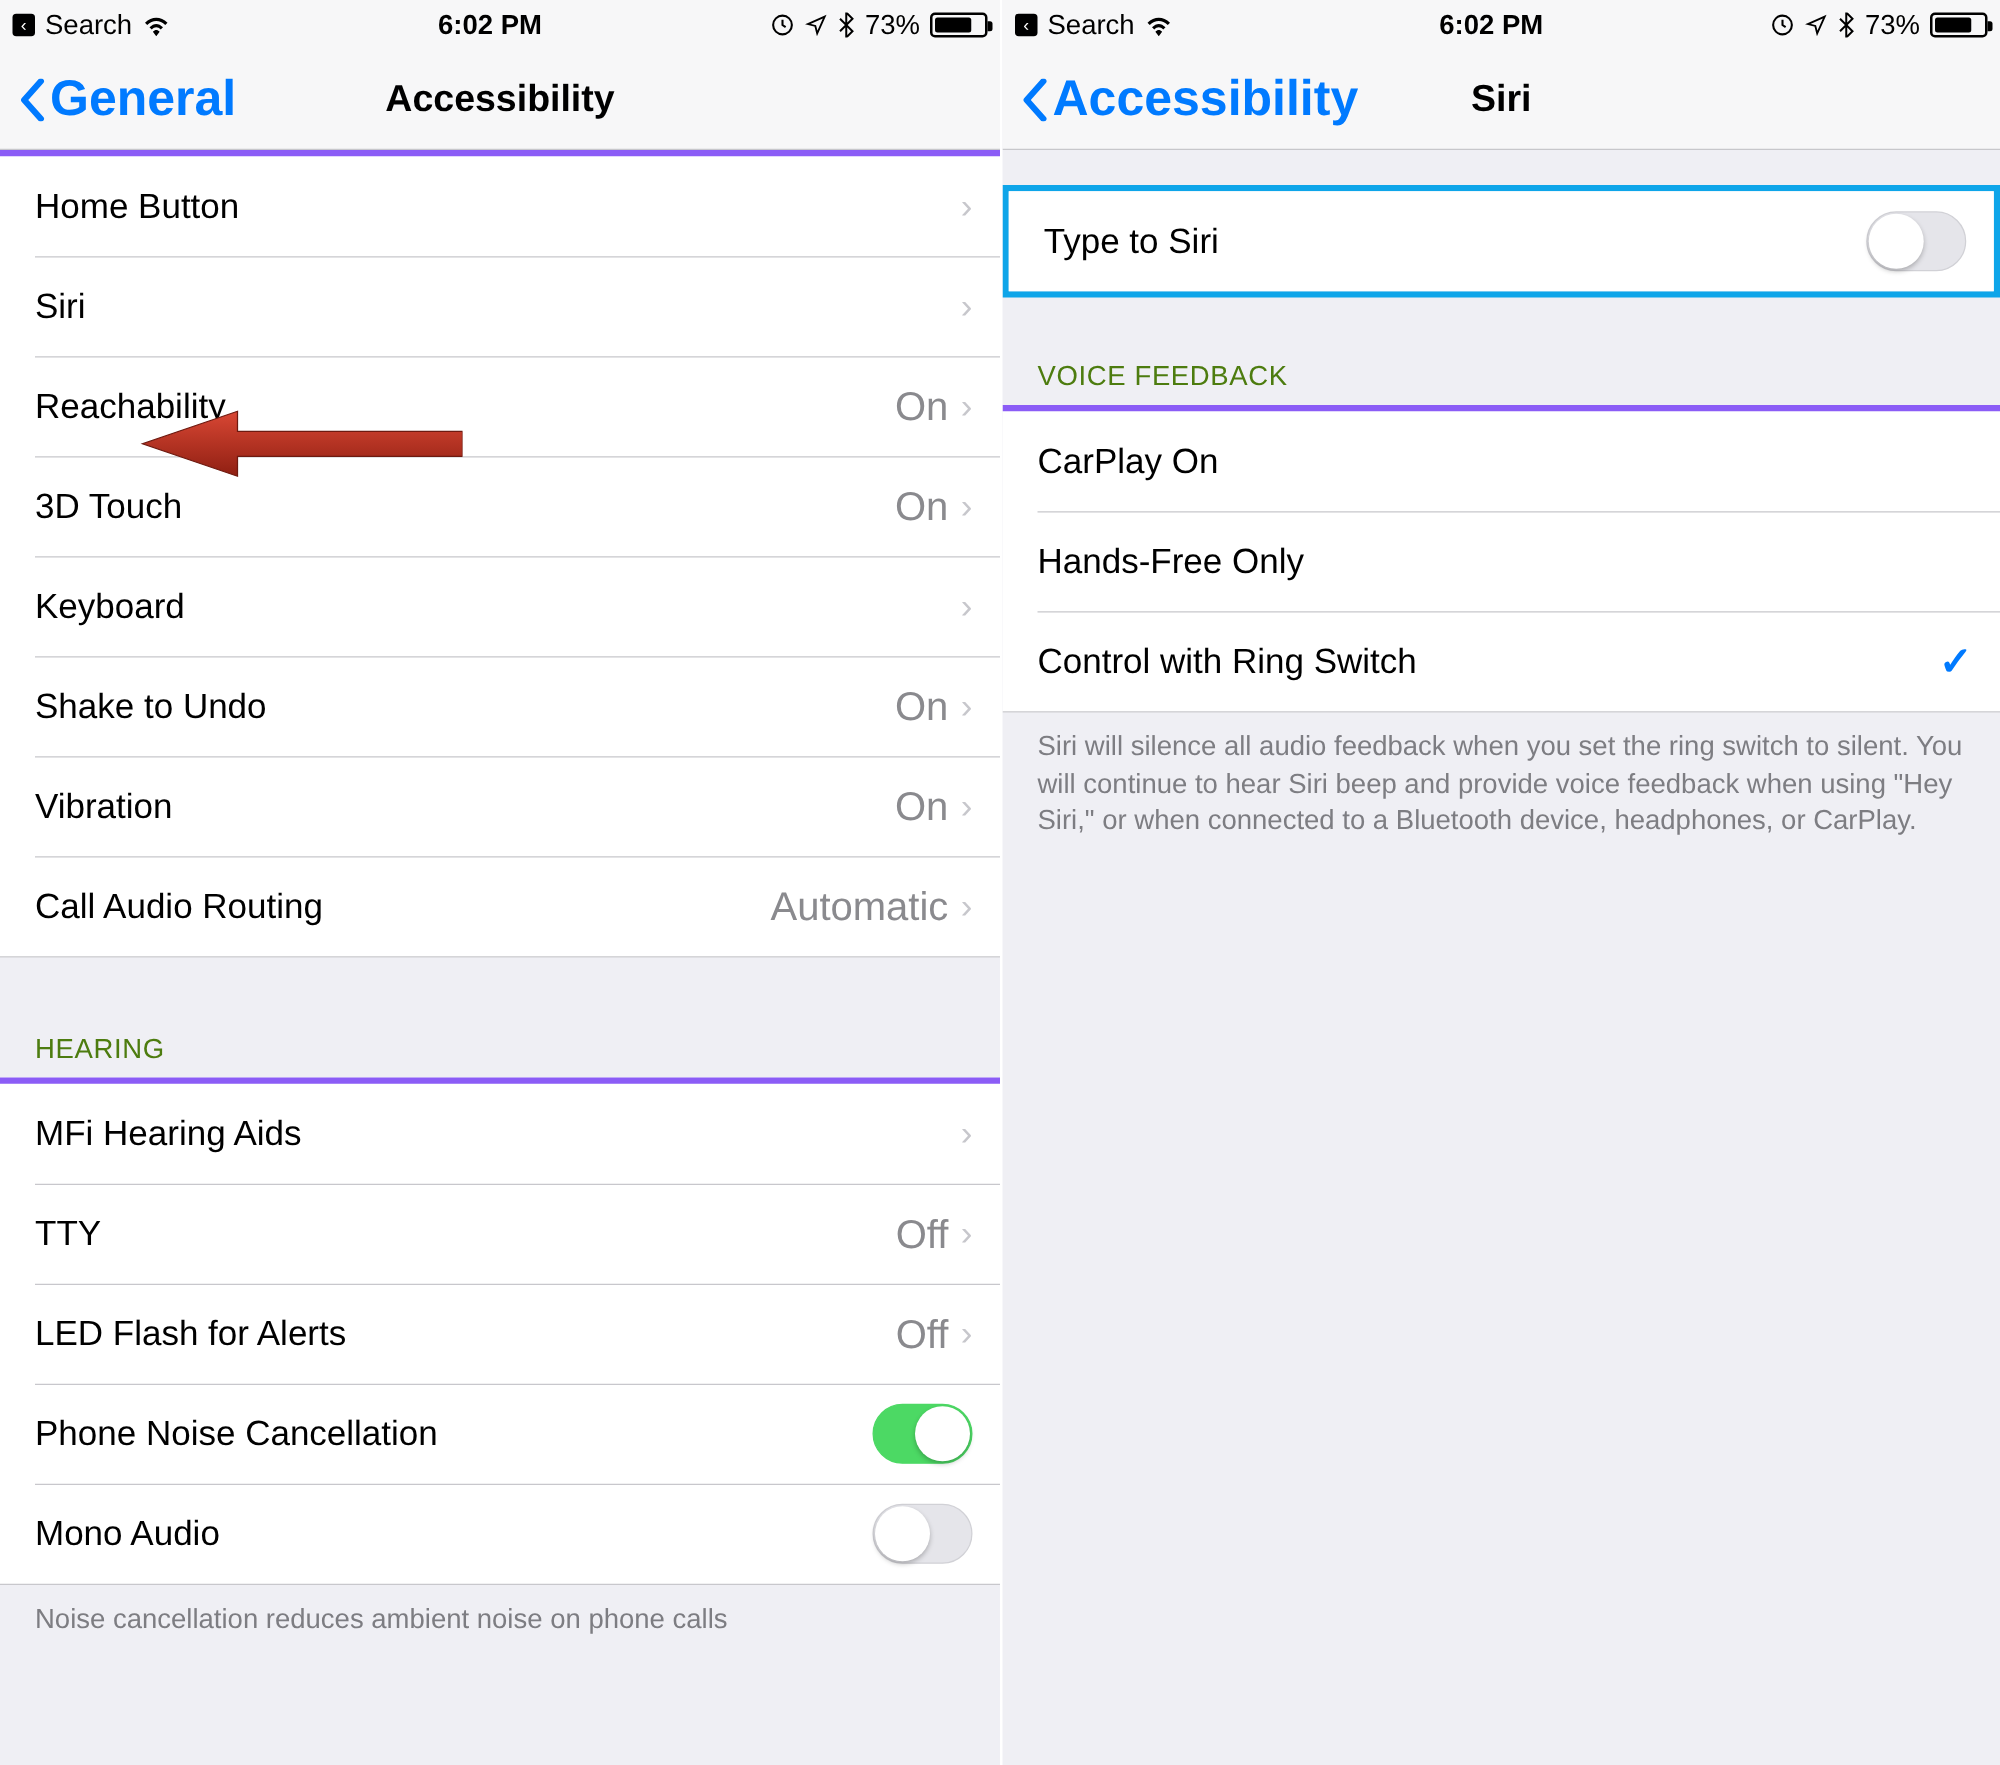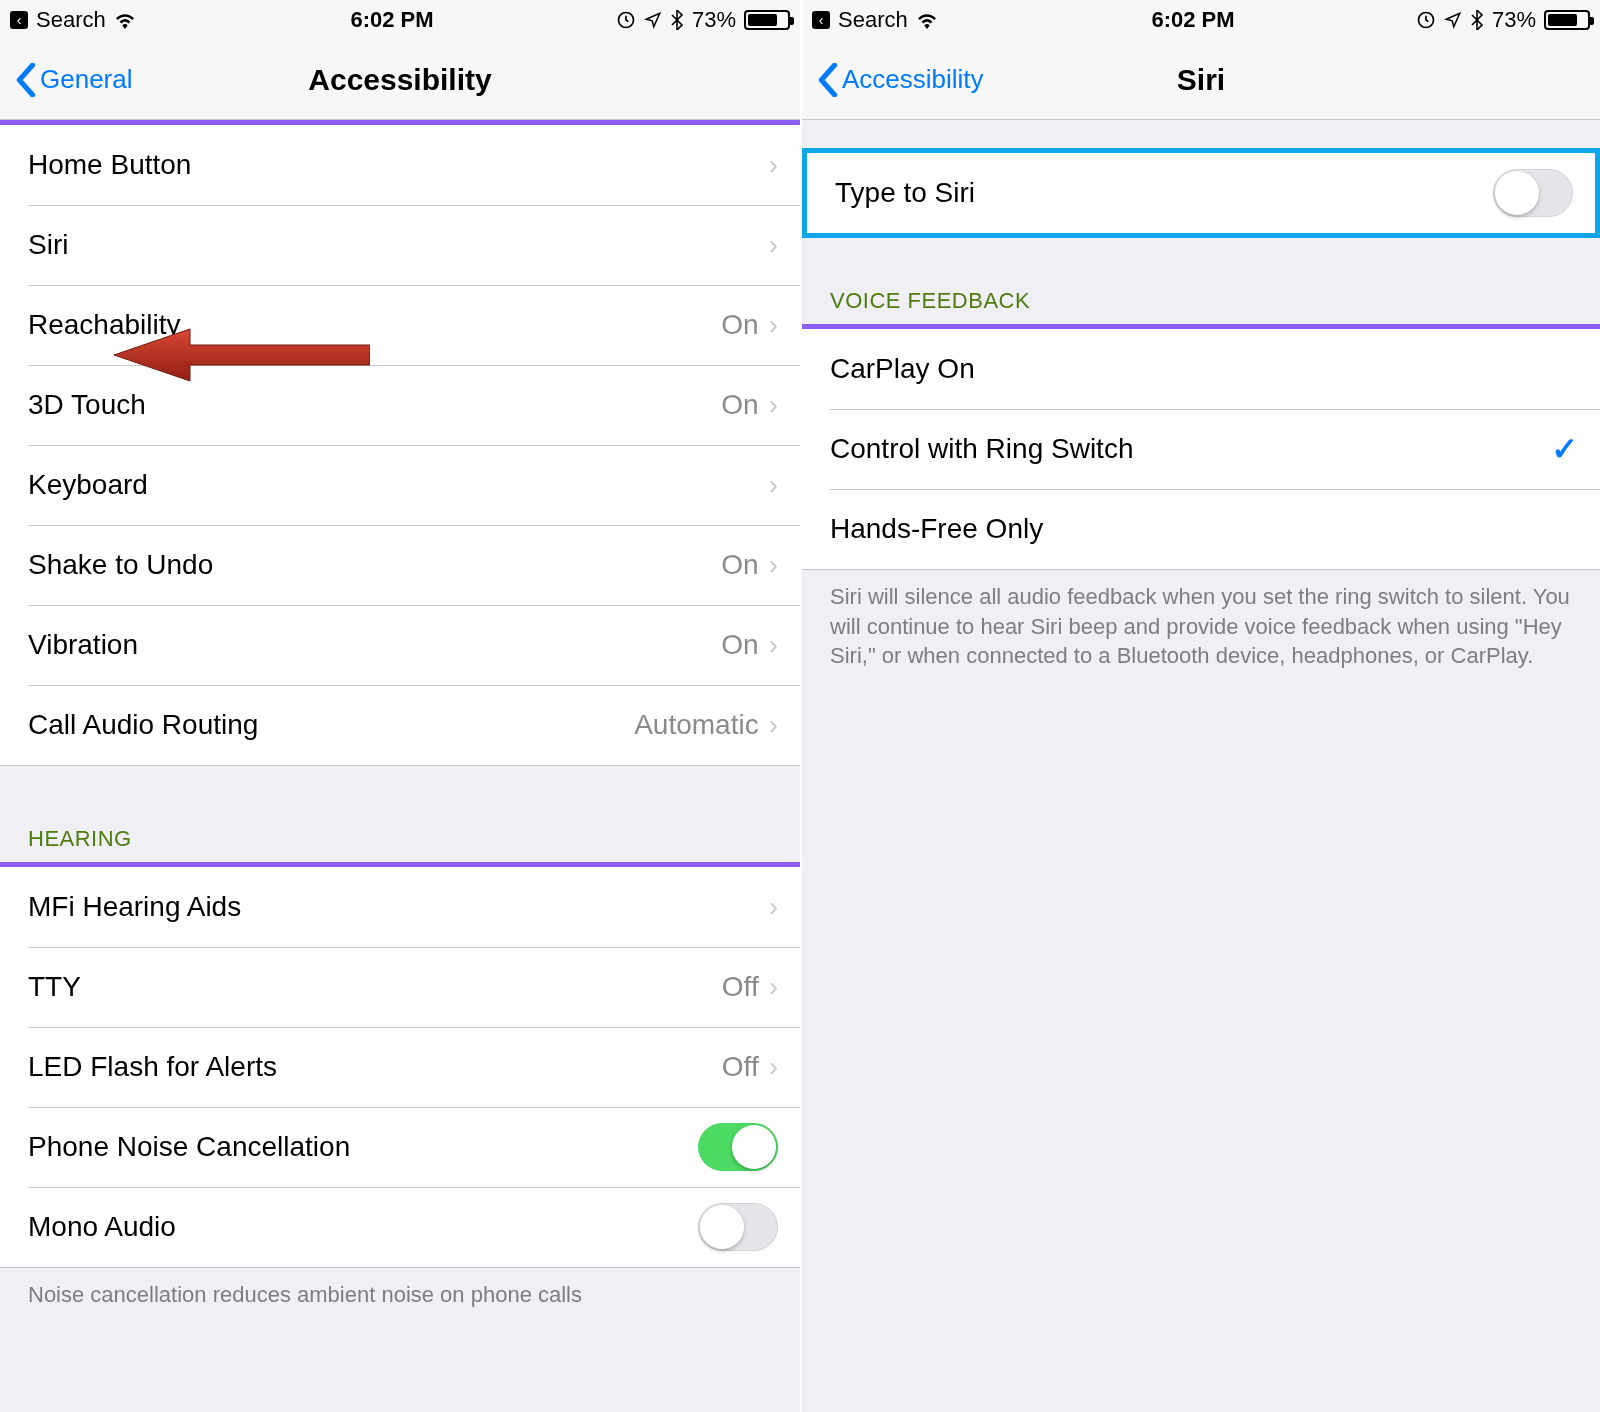--- a/index.html
+++ b/index.html
@@ -67,21 +67,21 @@
   .navbar {
     height: 80px;
     background: #f7f7f8;
     border-bottom: 1px solid #c7c7cb;
     display:flex; align-items:center;
     position:relative;
     padding: 0 16px;
   }
   .navbar .back {
     display:flex; align-items:center; gap:4px;
-    color:#007aff; font-size: 26px;
+    color:#007aff; font-size: 40px; font-weight: bold;
   }
   .navbar .back .chev {
     width: 20px; height: 34px;
   }
   .navbar .title {
     position:absolute; left:0; right:0; text-align:center;
     font-size: 30px; font-weight: 600; color:#000;
     pointer-events:none;
   }
 
@@ -101,21 +101,21 @@
     min-height: 80px;
     padding: 0 22px 0 28px;
     font-size: 28px; color:#000;
     position:relative;
   }
   .row + .row::before {
     content:""; position:absolute; left:28px; right:0; top:0;
     border-top:1px solid #c8c7cc;
   }
   .row .label { flex: 1 1 auto; }
-  .row .detail { color:#8a8a8e; font-size:28px; margin-right:10px; }
+  .row .detail { color:#8a8a8e; font-size:32px; margin-right:10px; }
   .row .chev-right {
     color:#c7c7cc; font-size:28px;
   }
   .row .check {
     color:#007aff; font-size:32px; font-weight:600;
   }
 
   
   .toggle {
     width: 80px; height: 48px; border-radius: 24px;
@@ -345,24 +345,24 @@
       </div>
     </div>
 
     <div style="height:50px"></div>
     <div class="section-header">Voice Feedback</div>
     <div class="list">
       <div class="row">
         <span class="label">CarPlay On</span>
       </div>
       <div class="row">
+        <span class="label">Hands-Free Only</span>
+      </div>
+      <div class="row">
         <span class="label">Control with Ring Switch</span>
         <span class="check">✓</span>
       </div>
-      <div class="row">
-        <span class="label">Hands-Free Only</span>
-      </div>
     </div>
     <div class="footer-note">Siri will silence all audio feedback when you set the ring switch to silent. You will continue to hear Siri beep and provide voice feedback when using "Hey Siri," or when connected to a Bluetooth device, headphones, or CarPlay.</div>
 
   </div>
 
 </div>
 
 </body></html>

